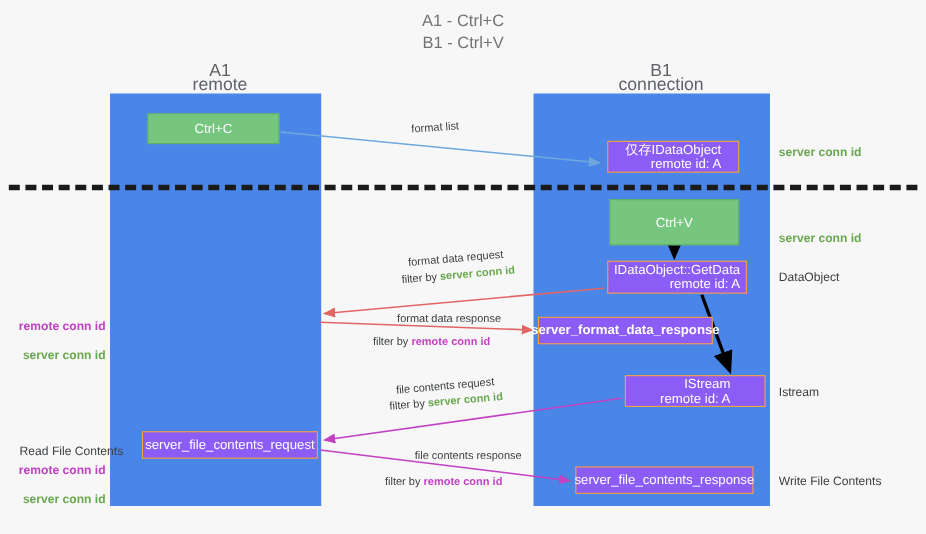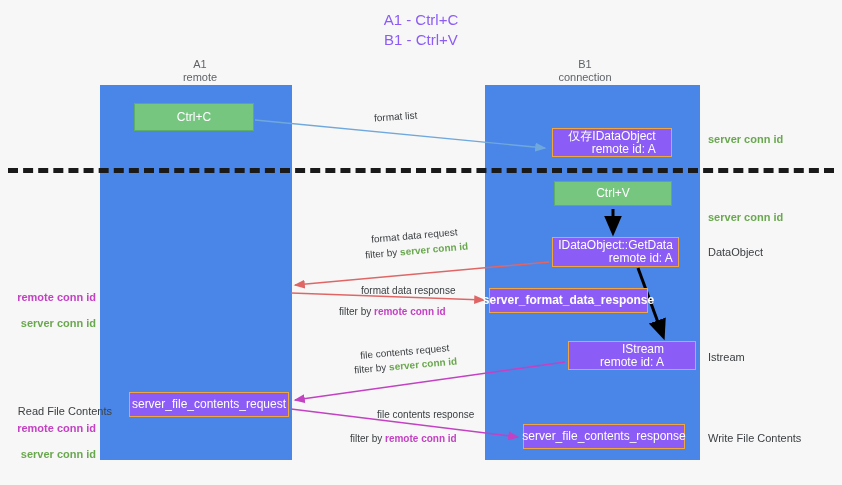--- a/index.html
+++ b/index.html
@@ -20,34 +20,34 @@
     inset: 0;
   }
   .abs { position: absolute; }
 
   
   .title {
     left: 0; right: 0; top: 10px;
     text-align: center;
     font-size: 15px;
     line-height: 20px;
-    color: #8b5cf6;
+    color: #737373;
     white-space: pre-line;
   }
 
   
   .col-head {
-    font-size: 11px;
+    font-size: 16px;
     line-height: 13px;
     text-align: center;
     color: #5f6368;
     white-space: pre-line;
   }
   #head-a1 { left: 140px; top: 58px; width: 120px; }
-  #head-b1 { left: 520px; top: 58px; width: 130px; }
+  #head-b1 { left: 536px; top: 58px; width: 130px; }
 
   
   .lane {
     background: #4a86e8;
   }
   #lane-a1 { left: 100px; top: 85px; width: 192px; height: 375px; }
   #lane-b1 { left: 485px; top: 85px; width: 215px; height: 375px; }
 
   
   .divider {
@@ -68,21 +68,21 @@
     line-height: 13px;
     color: #ffffff;
     padding: 8px 6px;
     white-space: pre-line;
   }
   .node.green { background: #77c680; border: 1px solid #5fae68; }
   .node.orange { background: #8b5cf6; border: 1px solid #f2a63c; }
 
   #node-ctrl-c          { left: 134px; top: 103px; width: 120px; height: 28px; }
   #node-idataobject     { left: 552px; top: 128px; width: 120px; height: 29px; }
-  #node-ctrl-v          { left: 554px; top: 181px; width: 118px; height: 25px; }
+  #node-ctrl-v          { left: 554px; top: 181px; width: 118px; height: 42px; }
   #node-getdata         { left: 552px; top: 237px; width: 127px; height: 30px; }
   #node-fmt-req         { left: 129px; top: 276px; width: 160px; height: 25px; }
   #node-fmt-resp        { left: 489px; top: 288px; width: 159px; height: 25px; font-weight: bold; }
   #node-istream         { left: 568px; top: 341px; width: 128px; height: 29px; }
   #node-file-req        { left: 129px; top: 392px; width: 160px; height: 25px; }
   #node-file-resp       { left: 523px; top: 424px; width: 162px; height: 25px; }
 
   
   .side-note {
     font-size: 11px;

